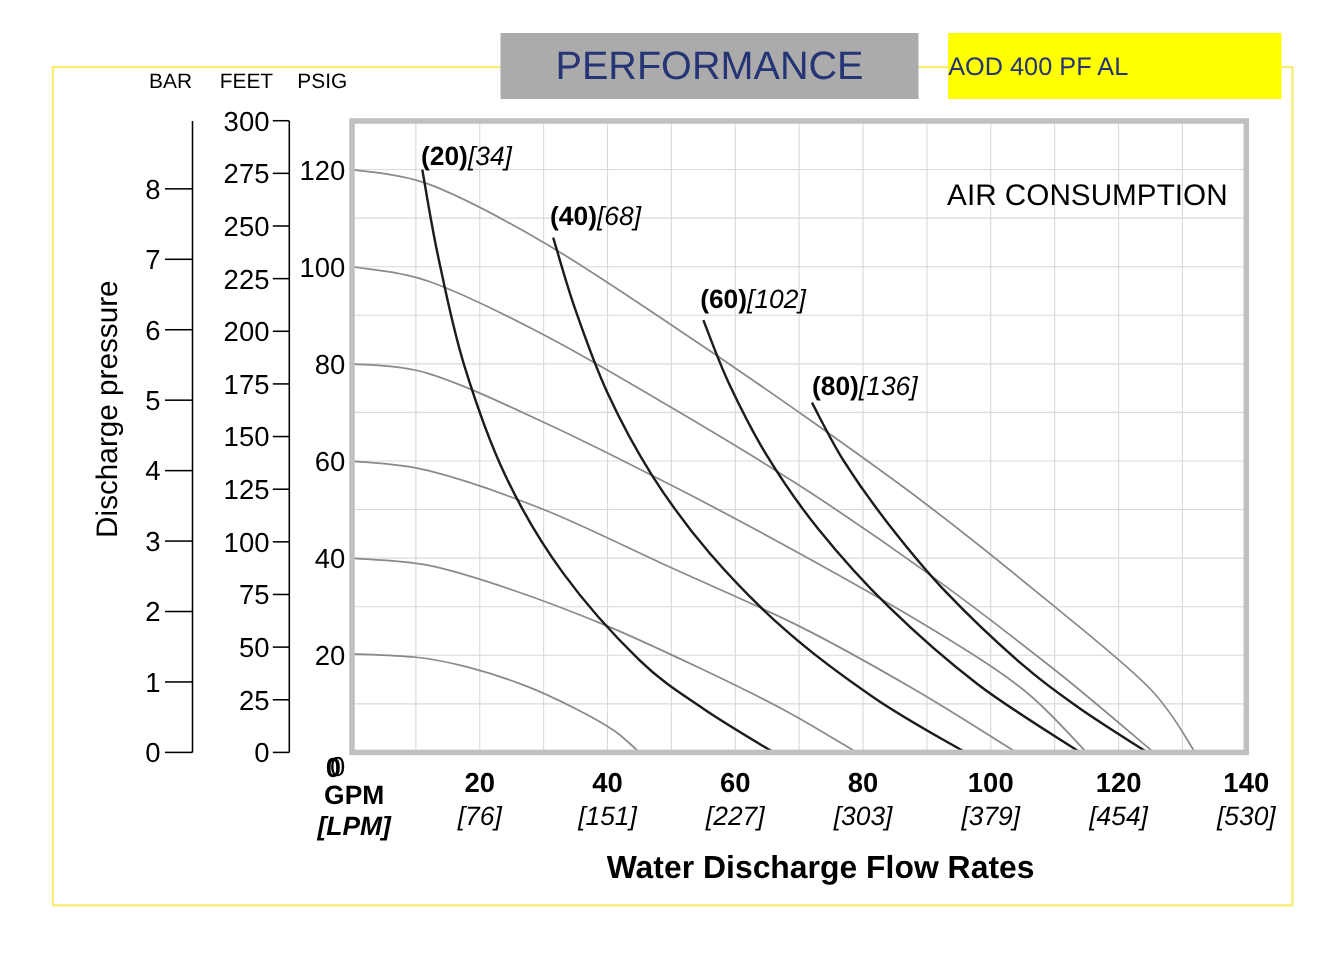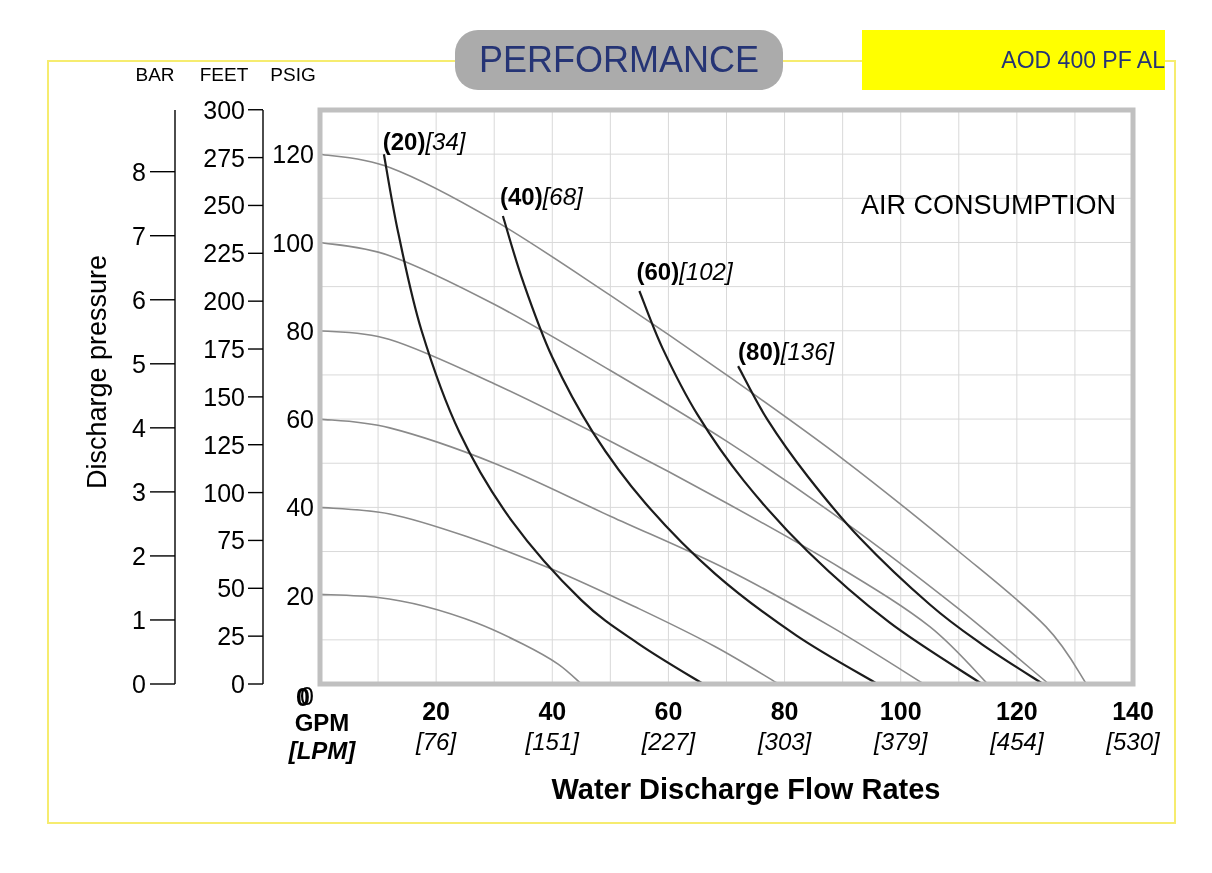--- a/index.html
+++ b/index.html
@@ -5,34 +5,34 @@
   :root{
     --header-gray:#ababab; --header-navy:#253475; --model-yellow:#ffff00;
     --frame-yellow:#f6ec6f; --plot-border:#c0c0c0; --grid:#d9d9d9;
     --gray-curve:#8a8a8a; --black-curve:#1c1c1c; --ink:#000;
   }
   html,body{margin:0;padding:0;background:#fff;}
   .canvas{position:relative;width:1212px;height:873px;background:#fff;overflow:hidden;
           font-family:"Liberation Sans",sans-serif;color:var(--ink);}
   .frame{position:absolute;left:47px;top:60px;width:1125px;height:760px;
          border:2px solid var(--frame-yellow);z-index:1;}
-  .hdr-gray{position:absolute;left:455px;top:30px;width:328px;height:60px;background:var(--header-gray);
-            z-index:2;display:flex;align-items:center;justify-content:center;border-radius:23px;}
+  .hdr-gray{position:absolute;left:455px;top:30px;width:380px;height:60px;background:var(--header-gray);
+            z-index:2;display:flex;align-items:center;justify-content:center;}
   .hdr-gray span{font-size:36px;color:var(--header-navy);}
   .hdr-yellow{position:absolute;left:862px;top:30px;width:303px;height:60px;background:var(--model-yellow);
-              z-index:2;display:flex;flex-direction:column;align-items:flex-end;justify-content:center;}
+              z-index:2;display:flex;flex-direction:column;align-items:flex-start;justify-content:center;}
   .hdr-yellow div{font-size:23px;line-height:28px;color:var(--header-navy);}
   .unit{position:absolute;top:64px;width:90px;text-align:center;font-size:19px;z-index:3;}
   .unit-bar{left:110px;} .unit-feet{left:179px;} .unit-psig{left:248px;}
   .ytitle{position:absolute;left:82px;top:232px;height:280px;writing-mode:vertical-rl;
           transform:rotate(180deg);text-align:center;font-size:27px;z-index:3;}
   .xtitle{position:absolute;left:331px;top:773px;width:830px;text-align:center;
           font-size:29px;font-weight:bold;z-index:3;}
   .legend{position:absolute;left:861px;top:161px;z-index:4;line-height:33px;}
-  .legend .l1{font-size:27px;margin-top:28px;}
+  .legend .l1{font-size:27px;}
   .legend .l2{font-size:27px;}
   .legend .l2 b{font-weight:bold;}
   .legend .l2 i{font-style:italic;}
   .legend .l2 sup{font-size:17px;}
   svg#chart{position:absolute;left:0;top:0;z-index:3;}
   svg text{font-family:"Liberation Sans",sans-serif;fill:var(--ink);}
 </style>
 </head>
 <body>
 

